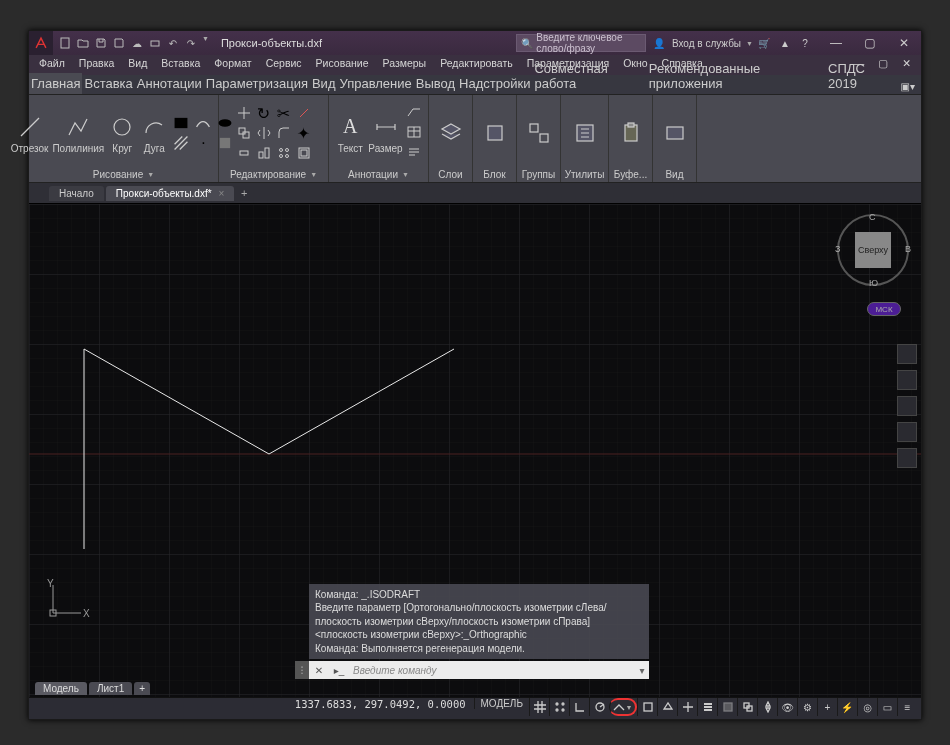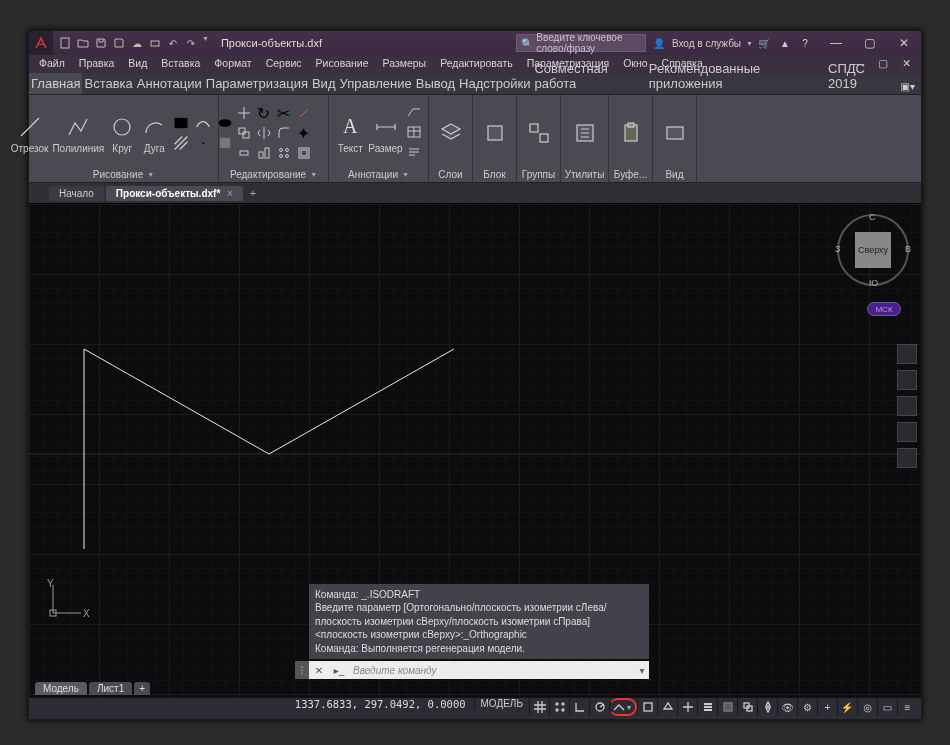--- a/index.html
+++ b/index.html
@@ -29,21 +29,21 @@
 .panel .lbl { text-align: center; color: #ccc; font-size: 10px; padding-top: 2px; display: flex; align-items: center; justify-content: center; gap: 3px; }
 .pbtn { display: flex; flex-direction: column; align-items: center; gap: 2px; color: #ccc; font-size: 10px; }
 .pbtn .ic { width: 28px; height: 28px; display: flex; align-items: center; justify-content: center; }
 .pbtn .ic svg { width: 24px; height: 24px; stroke: #ccc; fill: none; stroke-width: 1.2; }
 .sgrid { display: grid; grid-template-columns: repeat(4, 18px); grid-auto-rows: 18px; gap: 2px; }
 .sgrid .sb, .sg3 .sb { width: 18px; height: 18px; display:flex; align-items:center; justify-content:center; }
 .sgrid .sb svg { width:14px; height:14px; stroke:#ccc; fill:none; }
 .sg3 { display:grid; grid-template-columns:repeat(3,20px); grid-auto-rows:18px; gap:2px;}
 .filetabs { height: 20px; background: #2f2f36; display: flex; align-items: center; padding-left: 20px; gap: 2px; }
 .filetabs .ft { background: #3b3b42; color: #ccc; font-size: 10px; padding: 2px 10px; border-radius: 3px 3px 0 0; text-align: center; }
-.filetabs .ft.active { background: #4a4a52; color: #fff; font-weight: bold; }
+.filetabs .ft.active { background: #4a4a52; color: #fff; }
 .filetabs .plus { width:16px; height:16px; color:#aaa; display:flex; align-items:center; justify-content:center; font-size:11px;}
 .canvas-wrap { flex: 1; position: relative; background: #0d0d0f; border-top: 1px solid #000; overflow: hidden; }
 .grid-canvas { position:absolute; inset:0; }
 .ucs { position:absolute; left: 18px; bottom: 76px; color:#888; font-size:10px; }
 .viewcube { position:absolute; right: 12px; top: 10px; width: 72px; height: 72px; }
 .vc-ring { position:absolute; inset:0; border:2px solid #555; border-radius:50%; }
 .vc-face { position:absolute; left:18px; top:18px; width:36px; height:36px; background:#888; color:#222; font-size:9px; display:flex; align-items:center; justify-content:center; }
 .vc-lbl { position:absolute; color:#aaa; font-size:9px; }
 .mck { position:absolute; right:20px; top:98px; width:34px; height:14px; border:1px solid #666; border-radius:7px; color:#aaa; font-size:8px; display:flex; align-items:center; justify-content:center; background:#4c1d95;}
 .nav-bar { position:absolute; right:4px; top:140px; width:20px; display:flex; flex-direction:column; gap:6px;}

